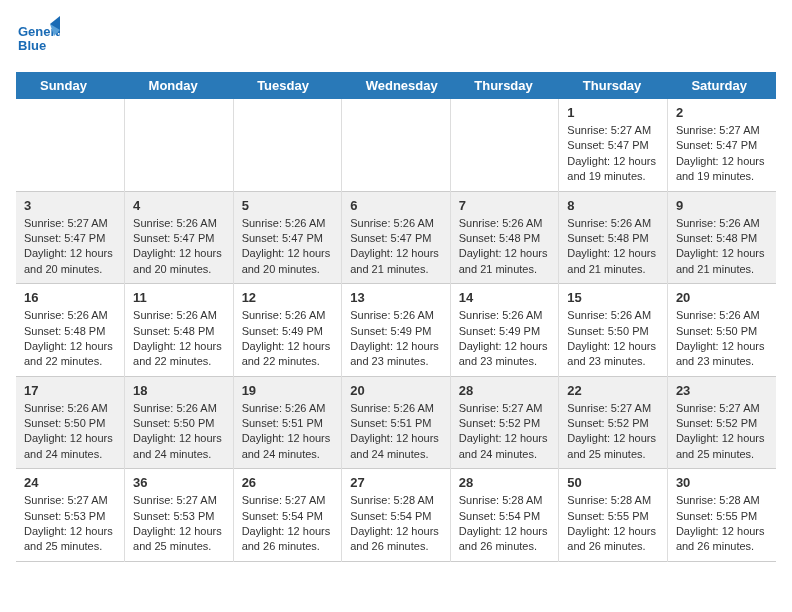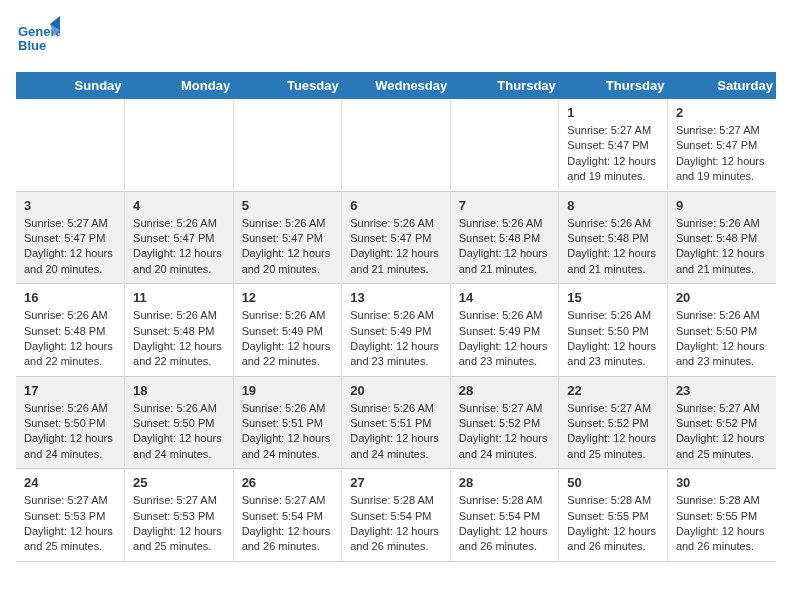--- a/index.html
+++ b/index.html
@@ -34,22 +34,22 @@
       color: #555;
     }
     table {
       width: 100%;
       border-collapse: collapse;
       table-layout: fixed;
     }
     thead tr th {
       background-color: #2979b8;
       color: #fff;
-      text-align: right;
-      padding: 6px 3px;
+      text-align: left;
+      padding: 6px 24px;
       font-size: 13px;
       font-weight: bold;
       margin-left: 12px;
     }
     tbody tr {
       border-bottom: 1px solid #ccc;
     }
     tbody tr:nth-child(even) {
       background-color: #f0f0f0;
     }
@@ -260,21 +260,21 @@
         </td>
       </tr>
       <tr>
         <td>
           <span class="day-num">24</span>
           <div style="font-size: 11px; line-height: 1.4;">Sunrise: 5:27 AM</div>
           <div style="font-size: 11px; line-height: 1.4;">Sunset: 5:53 PM</div>
           <div style="font-size: 11px; line-height: 1.4;">Daylight: 12 hours and 25 minutes.</div>
         </td>
         <td>
-          <span class="day-num">25</span>
+          <span class="day-num">36</span>
           <div style="font-size: 11px; line-height: 1.4;">Sunrise: 5:27 AM</div>
           <div style="font-size: 11px; line-height: 1.4;">Sunset: 5:53 PM</div>
           <div style="font-size: 11px; line-height: 1.4;">Daylight: 12 hours and 25 minutes.</div>
         </td>
         <td>
           <span class="day-num">26</span>
           <div style="font-size: 11px; line-height: 1.4;">Sunrise: 5:27 AM</div>
           <div style="font-size: 11px; line-height: 1.4;">Sunset: 5:54 PM</div>
           <div style="font-size: 11px; line-height: 1.4;">Daylight: 12 hours and 26 minutes.</div>
         </td>

